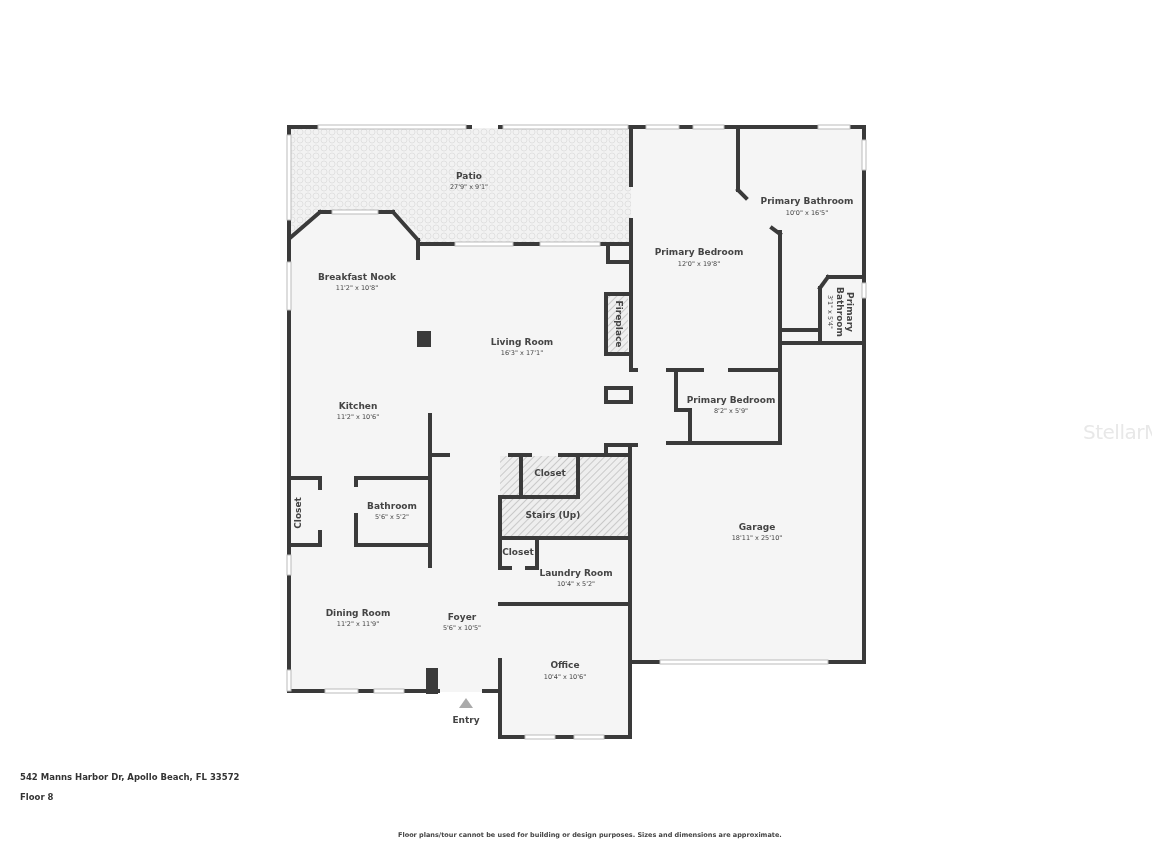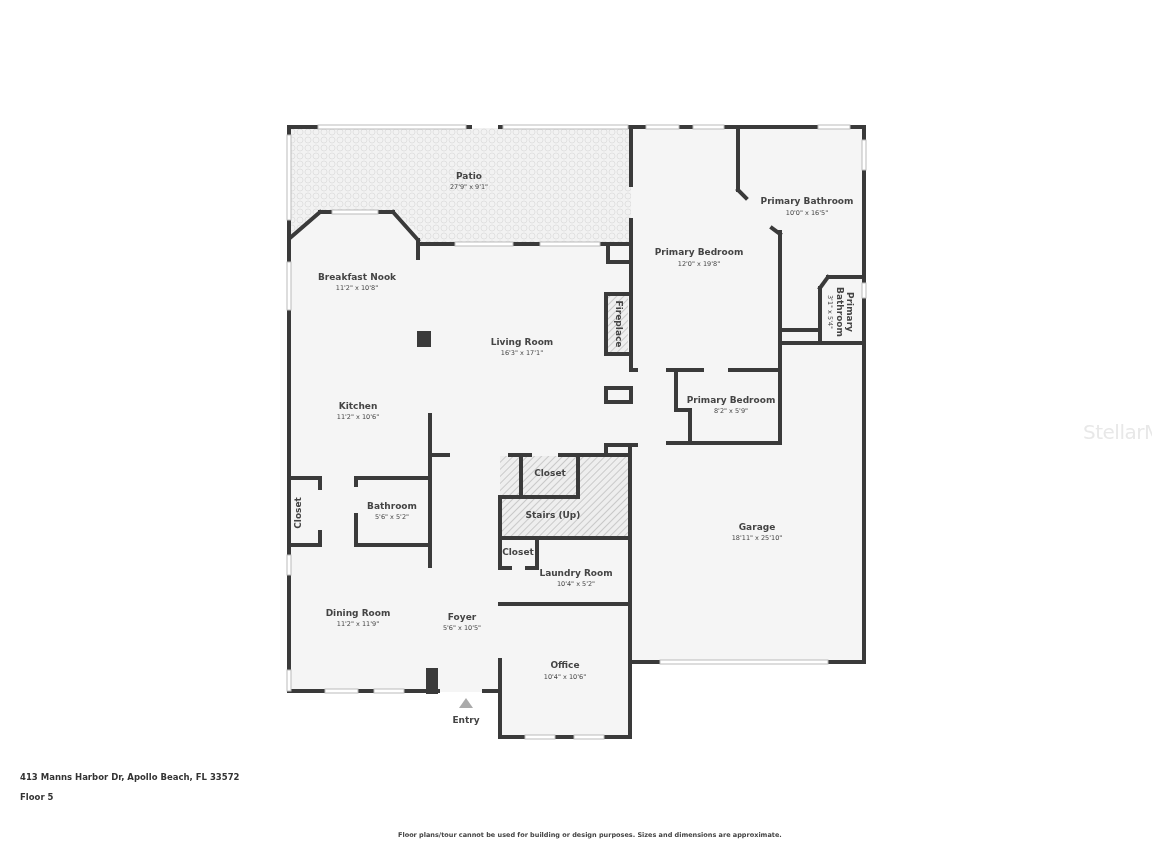--- a/index.html
+++ b/index.html
@@ -220,15 +220,15 @@
 
     <text x="462" y="620" text-anchor="middle" class="room-label">Foyer</text>
     <text x="462" y="630" text-anchor="middle" class="room-dim">5'6" x 10'5"</text>
 
     <text x="565" y="668" text-anchor="middle" class="room-label">Office</text>
     <text x="565" y="679" text-anchor="middle" class="room-dim">10'4" x 10'6"</text>
   </g>
 </svg>
 
 <div class="watermark">StellarMLS</div>
-<div class="footer-addr">413 Manns Harbor Dr, Apollo Beach, FL 33572</div>
-<div class="footer-floor">Floor 5</div>
+<div class="footer-addr">542 Manns Harbor Dr, Apollo Beach, FL 33572</div>
+<div class="footer-floor">Floor 8</div>
 <div class="disclaimer">Floor plans/tour cannot be used for building or design purposes. Sizes and dimensions are approximate.</div>
 
 </body></html>

